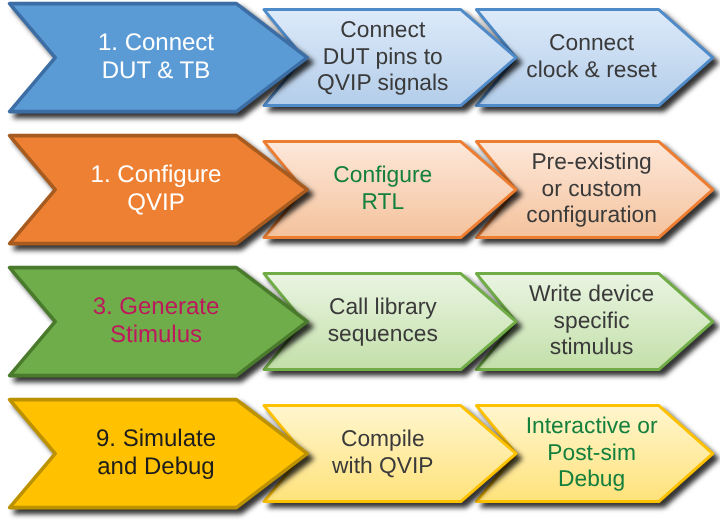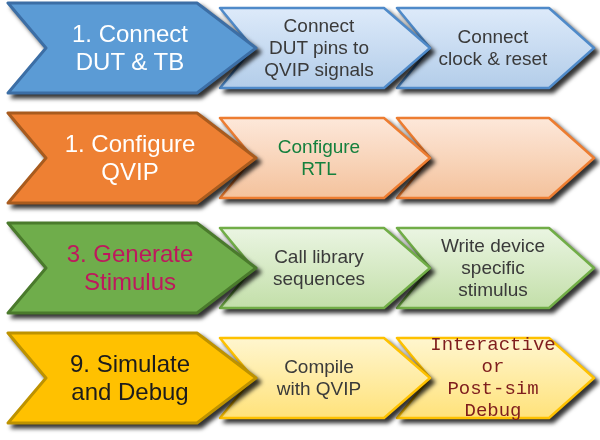--- a/index.html
+++ b/index.html
@@ -36,21 +36,21 @@
     position: absolute;
     display: flex;
     align-items: center;
     justify-content: center;
     text-align: center;
     white-space: pre-line;
     pointer-events: none;
   }
   .main-label {
     left: 46px; top: 3px; width: 168px; height: 90px;
-    font-size: 24px;
+    font-size: 20px;
     line-height: 1.17;
   }
   .sub-label {
     font-size: 19px;
     line-height: 1.16;
   }
   .sub1 { left: 255px; top: 8px; width: 128px; height: 80px; }
   .sub2 { left: 430px; top: 8px; width: 126px; height: 80px; }
 </style>
 </head>
@@ -88,20 +88,23 @@
         </linearGradient>
       </defs>
       <polygon class="shape shape-detail2" points="397,8 549,8 594,48 549,88 397,88 430,48" fill="url(#grad-1)" stroke="#ed7d31"></polygon>
       <polygon class="shape shape-detail1" points="220,8 384,8 430,48 384,88 220,88 253,48" fill="url(#grad-1)" stroke="#ed7d31"></polygon>
       <polygon class="shape shape-main" points="8,3 197,3 256,48 197,93 8,93 46,48" fill="#ee8033" stroke="#a85b1e"></polygon>
     </svg>
     <div class="label main-label" style="color: rgb(255, 255, 255);">1. Configure
 QVIP</div>
     <div class="label sub-label sub1" style="color: #15803d;">Configure
 RTL</div>
+    <div class="label sub-label sub2" style="color: rgb(58, 58, 58);">Pre-existing
+or custom
+configuration</div>
   </div>
 
   <div class="row">
     <svg width="600" height="110" viewBox="0 0 600 110">
       <defs>
         <linearGradient id="grad-2" x1="0" y1="0" x2="0" y2="1">
           <stop class="stop-top" offset="0" stop-color="#eaf5e2"></stop>
           <stop class="stop-bottom" offset="1" stop-color="#c3dfa9"></stop>
         </linearGradient>
       </defs>
@@ -127,18 +130,18 @@
         </linearGradient>
       </defs>
       <polygon class="shape shape-detail2" points="397,8 549,8 594,48 549,88 397,88 430,48" fill="url(#grad-3)" stroke="#fec100"></polygon>
       <polygon class="shape shape-detail1" points="220,8 384,8 430,48 384,88 220,88 253,48" fill="url(#grad-3)" stroke="#fec100"></polygon>
       <polygon class="shape shape-main" points="8,3 197,3 256,48 197,93 8,93 46,48" fill="#ffc100" stroke="#bd9200"></polygon>
     </svg>
     <div class="label main-label" style="color: rgb(28, 28, 28);">9. Simulate
 and Debug</div>
     <div class="label sub-label sub1" style="color: rgb(58, 58, 58);">Compile
 with QVIP</div>
-    <div class="label sub-label sub2" style="color: #7f1d1d; font-family: Liberation Mono, monospace;">Interactive or
+    <div class="label sub-label sub2" style="color: #15803d;">Interactive or
 Post-sim
 Debug</div>
   </div>
 
 </div>
 
 </body></html>

